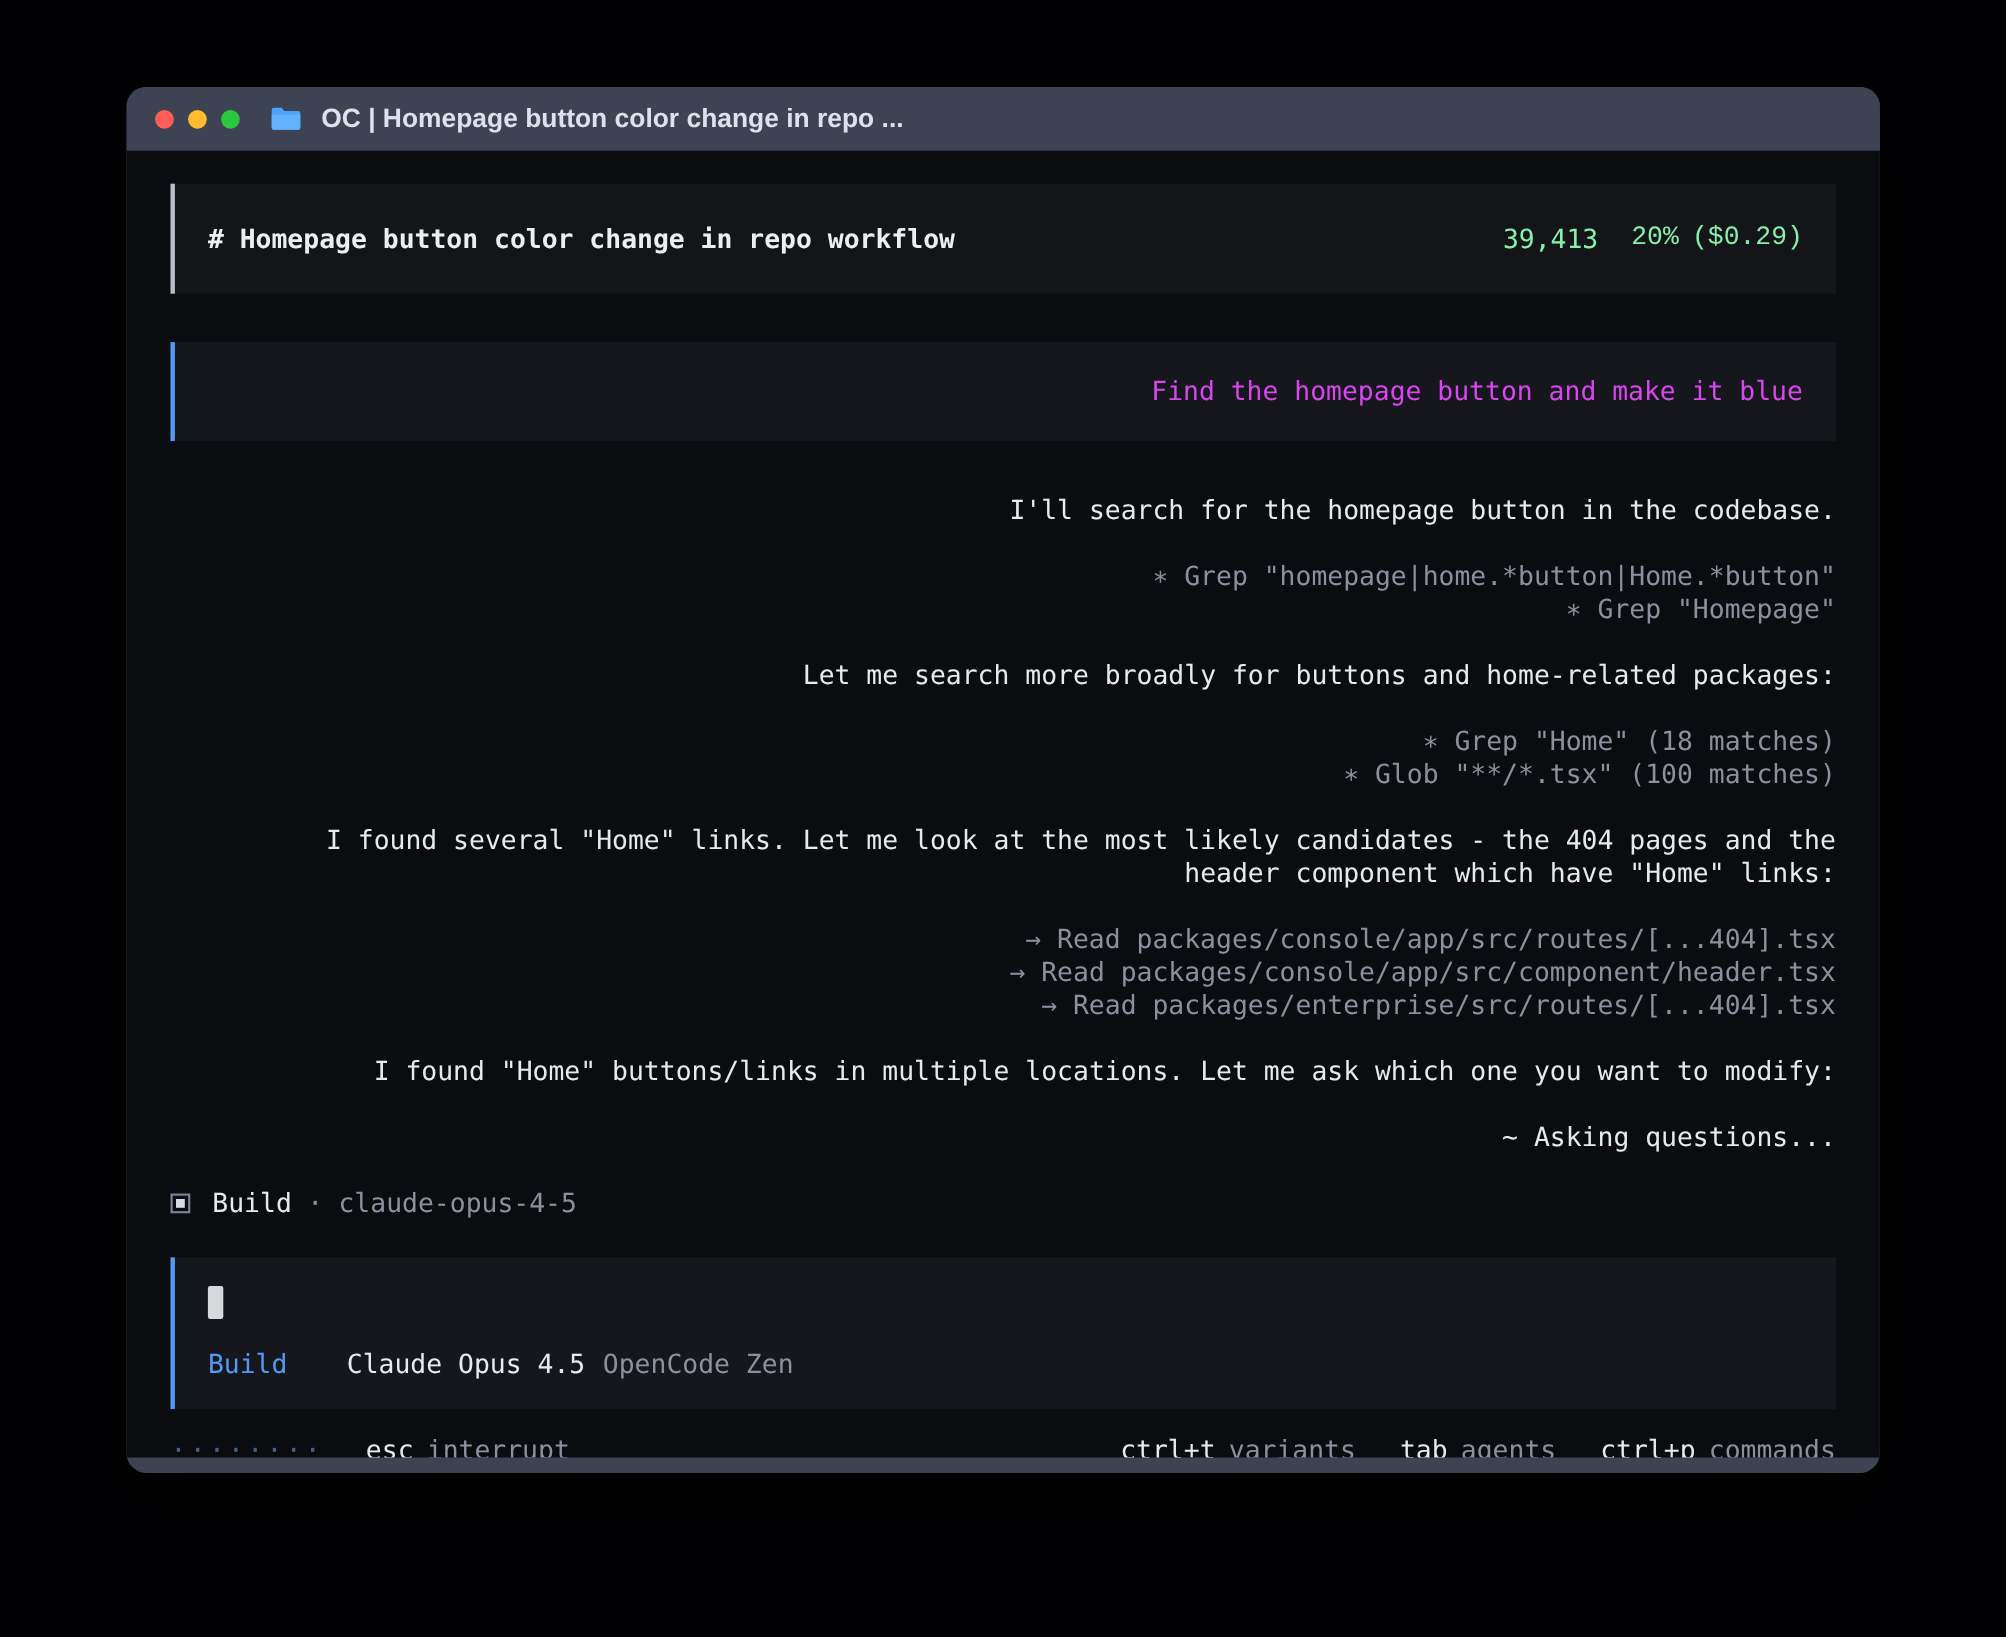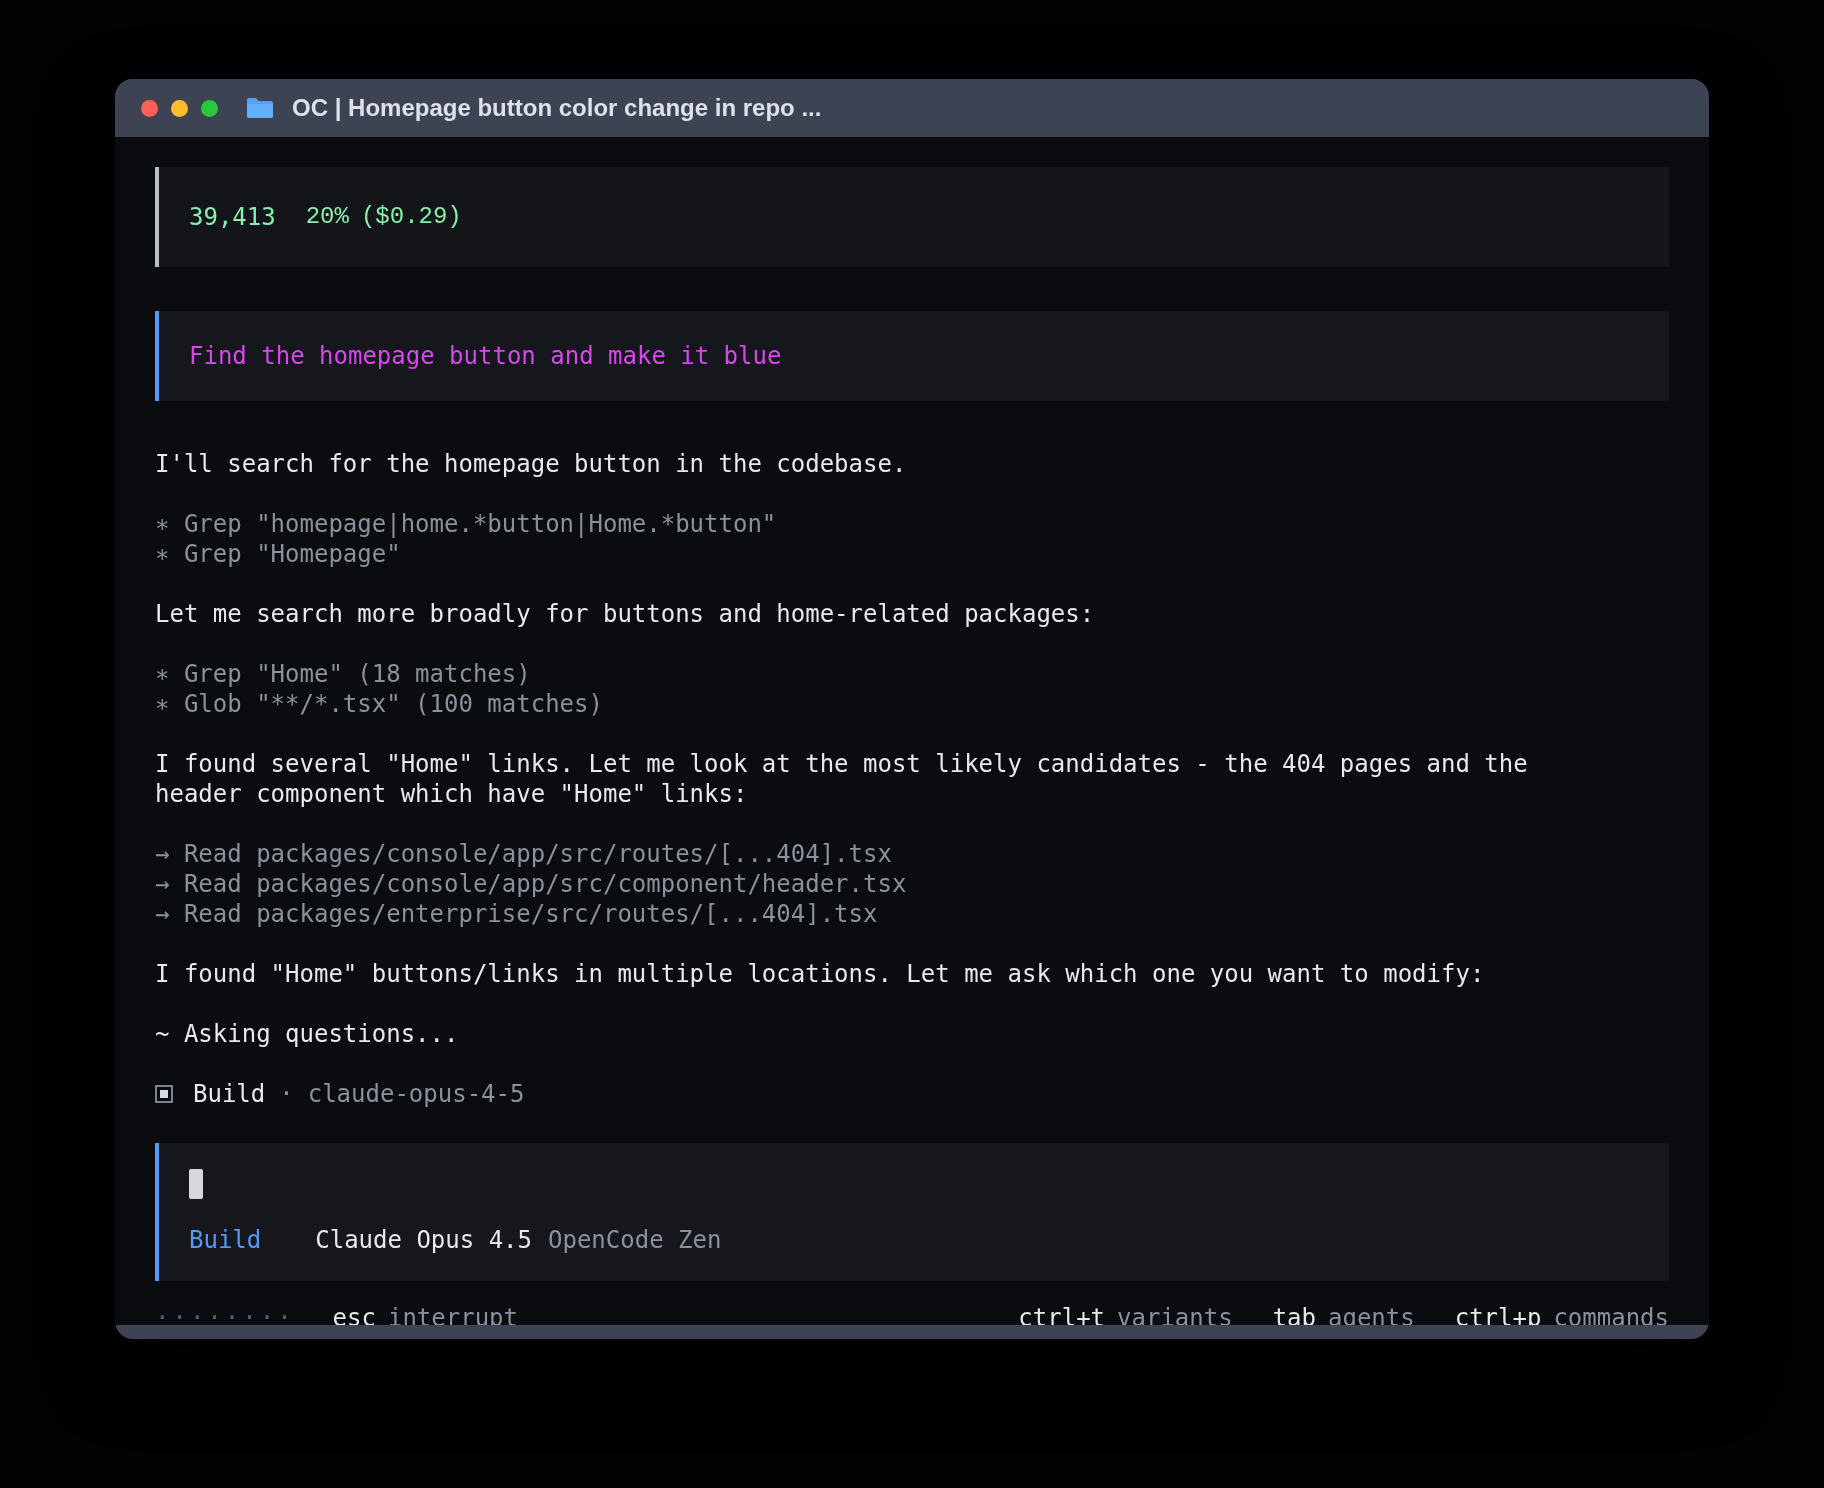--- a/index.html
+++ b/index.html
@@ -9,20 +9,21 @@
   .window {
     position: absolute;
     left: 115px; top: 79px;
     width: 1594px; height: 1260px;
     background: #3d4353;
     border-radius: 18px;
     box-shadow: 0 30px 70px rgba(0,0,0,0.7);
     display: flex; flex-direction: column;
     padding-bottom: 14px;
     overflow: hidden;
+    text-align: right;
   }
 
   .titlebar {
     height: 58px; flex: 0 0 58px;
     display: flex; align-items: center;
     padding: 0 26px;
     gap: 13px;
     background: #3d4353;
   }
   .traffic { width: 17px; height: 17px; border-radius: 50%; }
@@ -127,20 +128,21 @@
         <path d="M2 4 Q2 2 4 2 L11 2 L13.5 5 L26 5 Q28 5 28 7 L28 20 Q28 22 26 22 L4 22 Q2 22 2 20 Z" fill="#4da2f9"></path>
         <path d="M2 8 L28 8 L28 20 Q28 22 26 22 L4 22 Q2 22 2 20 Z" fill="#63b1fb"></path>
       </svg>
     </span>
     <span class="title">OC | Homepage button color change in repo ...</span>
   </div>
 
   <div class="terminal">
 
     <div class="session-header">
+      <span class="h-title"># Homepage button color change in repo workflow</span>
       <span class="session-stats">
         <span>39,413</span>
         <span class="pair">
           <span>20%</span>
           <span>($0.29)</span>
         </span>
       </span>
     </div>
 
     <div class="user-block">Find the homepage button and make it blue</div>

